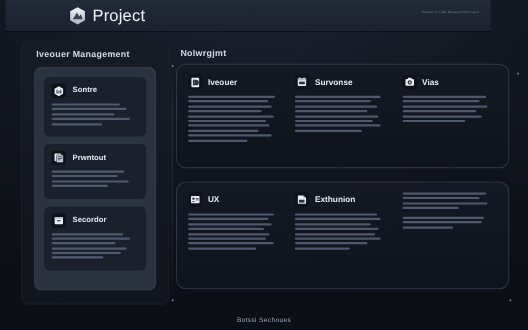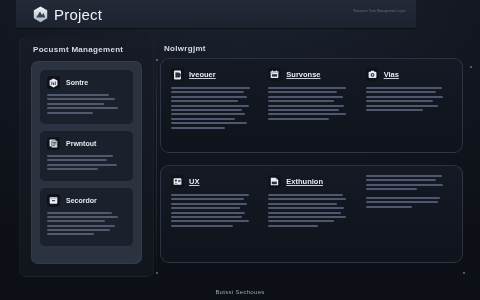--- a/index.html
+++ b/index.html
@@ -11,24 +11,25 @@
     -webkit-font-smoothing:antialiased;
   }
   .app{
     position:relative;width:480px;height:300px;
     background:
       radial-gradient(120% 90% at 50% 0%, #1b2230 0%, #12161f 45%, #0c0f15 100%);
     overflow:hidden;
   }
   
   .header{
-    position:absolute;left:16px;top:0;width:400px;height:28px;
+    position:absolute;left:5px;top:0;width:400px;height:28px;
     background:linear-gradient(180deg,#232a38 0%,#1c222e 100%);
     display:flex;align-items:center;
     box-shadow:0 1px 0 rgba(0,0,0,.45);
+    padding-left:41px;
   }
   .brand{display:flex;align-items:center;gap:6px;margin-left:17px;}
   .logo-hex{width:15px;height:17px;position:relative;display:block;}
   .brand-title{
     font-size:15px;font-weight:400;color:#eef2f7;letter-spacing:.2px;
     line-height:1;
   }
   .header-meta{
     position:absolute;right:10px;top:9px;
     font-size:3px;color:#6d7688;letter-spacing:.2px;
@@ -78,21 +79,21 @@
   .right-col > .section-title{position:absolute;left:4px;top:7px;}
   .panel{
     position:absolute;left:0;width:303px;
     background:linear-gradient(180deg,#141924 0%,#0f131b 100%);
     border:1px solid rgba(146,160,186,.22);
     border-radius:9px;
     box-sizing:border-box;
   }
   .panel-top{top:21px;height:95px;}
   .panel-bottom{top:128px;height:98px;}
-  .cols{display:flex;height:100%;padding:9px 10px;box-sizing:border-box;gap:11px;text-decoration:underline;}
+  .cols{display:flex;height:100%;padding:9px 10px;box-sizing:border-box;gap:11px;}
   .col{flex:1;min-width:0;}
   .col-head{display:flex;align-items:center;gap:5px;margin-bottom:6px;}
   .col-title{font-size:7.5px;font-weight:700;color:#e6eaf1;filter:blur(.35px);}
   .footer-note{
     position:absolute;left:0;right:0;bottom:5px;text-align:center;
     font-size:6px;color:#9aa4b6;letter-spacing:.3px;filter:blur(.4px);
   }
   .edge-dot{
     position:absolute;width:2px;height:2px;border-radius:50%;
     background:#7f8b9f;opacity:.8;
@@ -128,21 +129,21 @@
 
   <div class="stage">
 
     <div class="vrule"></div>
     <div class="edge-dot" style="left:156px;top:31px;"></div>
     <div class="edge-dot" style="left:156px;top:244px;"></div>
     <div class="edge-dot" style="left:463px;top:244px;"></div>
     <div class="edge-dot" style="left:470px;top:38px;"></div>
 
     <div class="left-panel">
-      <div class="section-title">Pocusmt Management</div>
+      <div class="section-title">Iveouer Management</div>
       <div class="left-inner">
 
         <div class="mini-card">
           <div class="mc-head">
             <span class="icon-box">
               <svg width="9" height="10" viewBox="0 0 9 10">
                 <path d="M4.5 0.4 L8.4 2.6 L8.4 7.2 L4.5 9.5 L0.6 7.2 L0.6 2.6 Z" fill="#e8ecf3"></path>
                 <path d="M2.4 6.9 V3.6 H3.3 V6.9 H4.1 V4.4 H5.0 V6.9 H5.8 V3.6 H6.7 V6.9 Z" fill="#2b3240"></path>
               </svg>
             </span>

